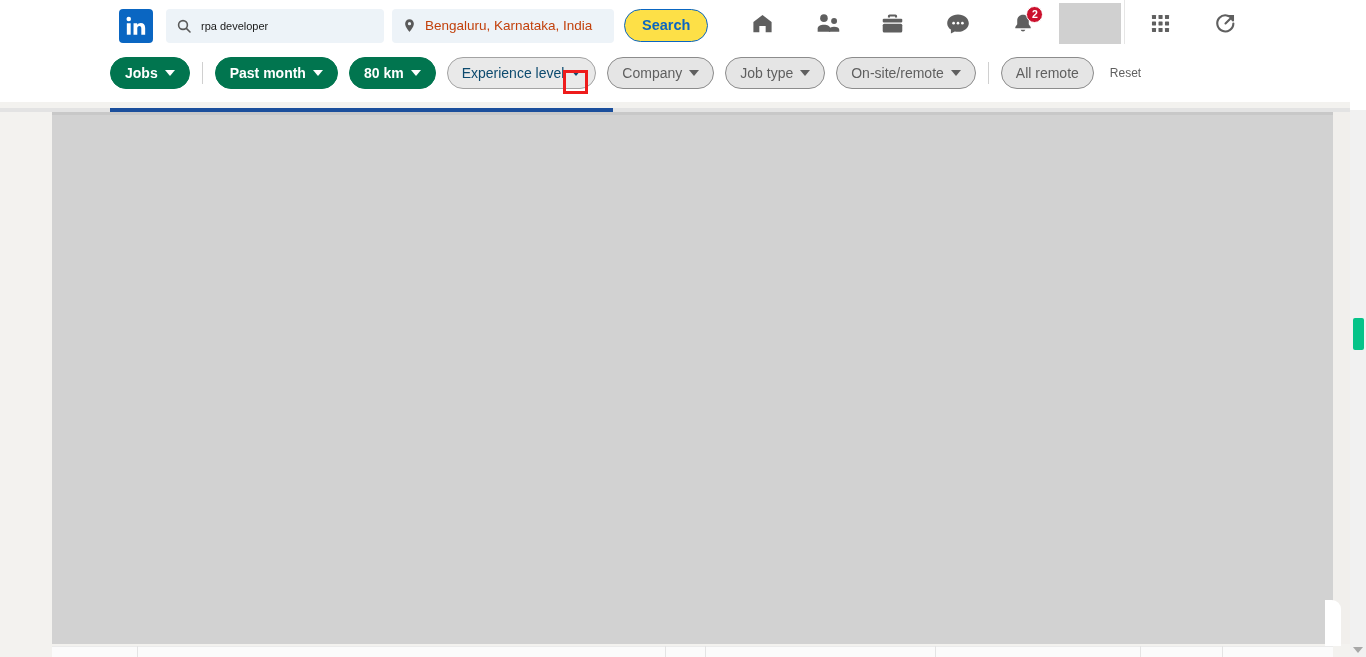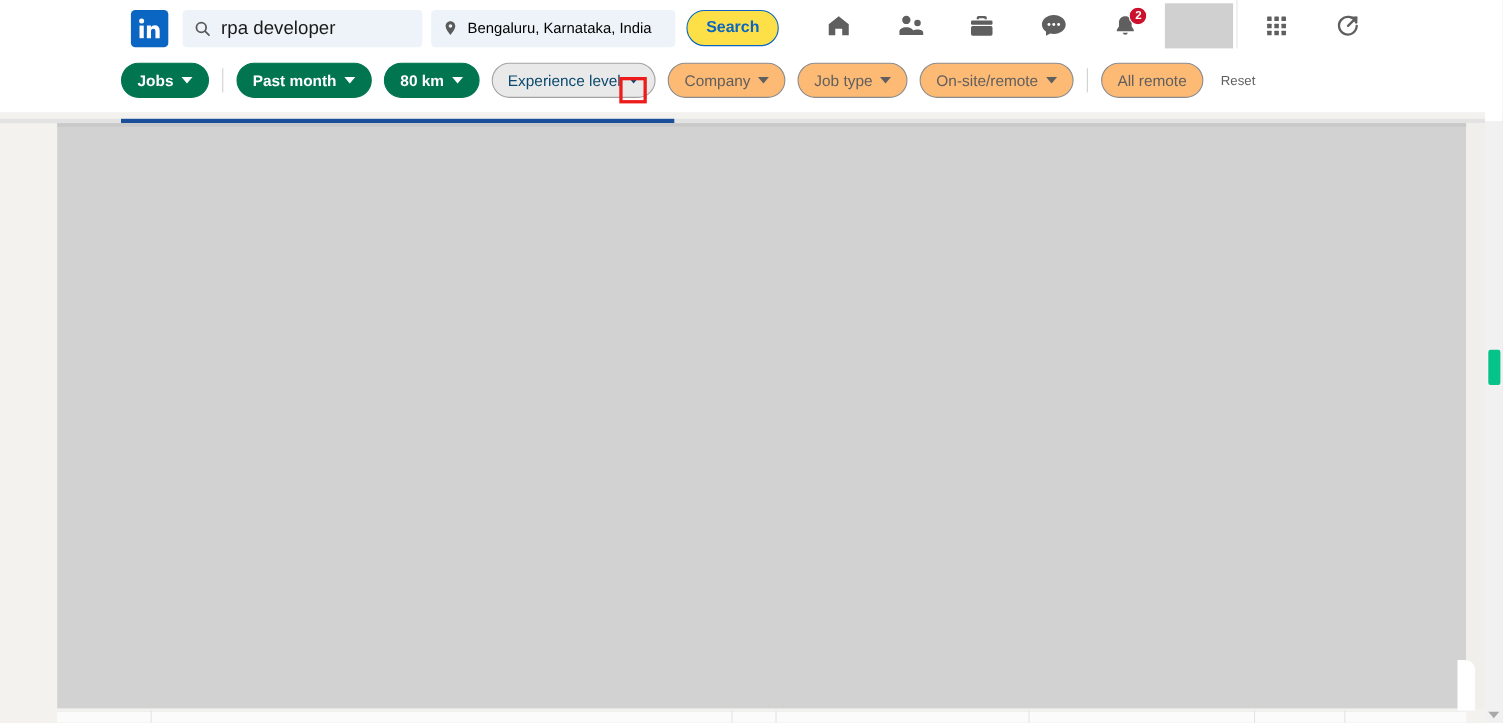--- a/index.html
+++ b/index.html
@@ -55,42 +55,42 @@
     background: #edf3f8;
     border-radius: 4px;
     display: flex;
     align-items: center;
     padding: 0 10px;
   }
   .search-field .glyph { flex: none; margin-right: 9px; display: flex; }
   .search-field input {
     border: 0; outline: 0; background: transparent;
     font-family: "Liberation Sans", sans-serif;
-    font-size: 17px;
+    font-size: 11px;
     color: #191919;
     width: 100%;
     padding: 0;
   }
 
   .loc-field {
     width: 222px;
     height: 34px;
     margin-left: 8px;
     background: #edf3f8;
     border-radius: 4px;
     display: flex;
     align-items: center;
     padding: 0 10px;
   }
   .loc-field .glyph { flex: none; margin-right: 8px; display: flex; }
   .loc-field input {
     border: 0; outline: 0; background: transparent;
     font-family: "Liberation Sans", sans-serif;
     font-size: 13.5px;
-    color: #000000;
+    color: #c2410c;
     width: 100%;
     padding: 0;
   }
 
   .search-btn {
     margin-left: 10px;
     height: 33px;
     padding: 0 17px;
     border: 1px solid #0a66c2;
     border-radius: 17px;
@@ -183,21 +183,21 @@
     border-right: 5px solid transparent;
     border-top: 6px solid currentColor;
   }
   .pill-green {
     background: #01754f;
     color: #ffffff;
     font-weight: bold;
     border: 1px solid #01754f;
   }
   .pill-outline {
-    background: #fdba74;
+    background: #e5e5e5;
     color: #5f5f5f;
     border: 1px solid #8c8c8c;
     font-weight: normal;
   }
   .pill-active-grey {
     background: #e9e9e9;
     color: #0c4a6e;
     border: 1px solid #a3a3a3;
     font-weight: normal;
   }

